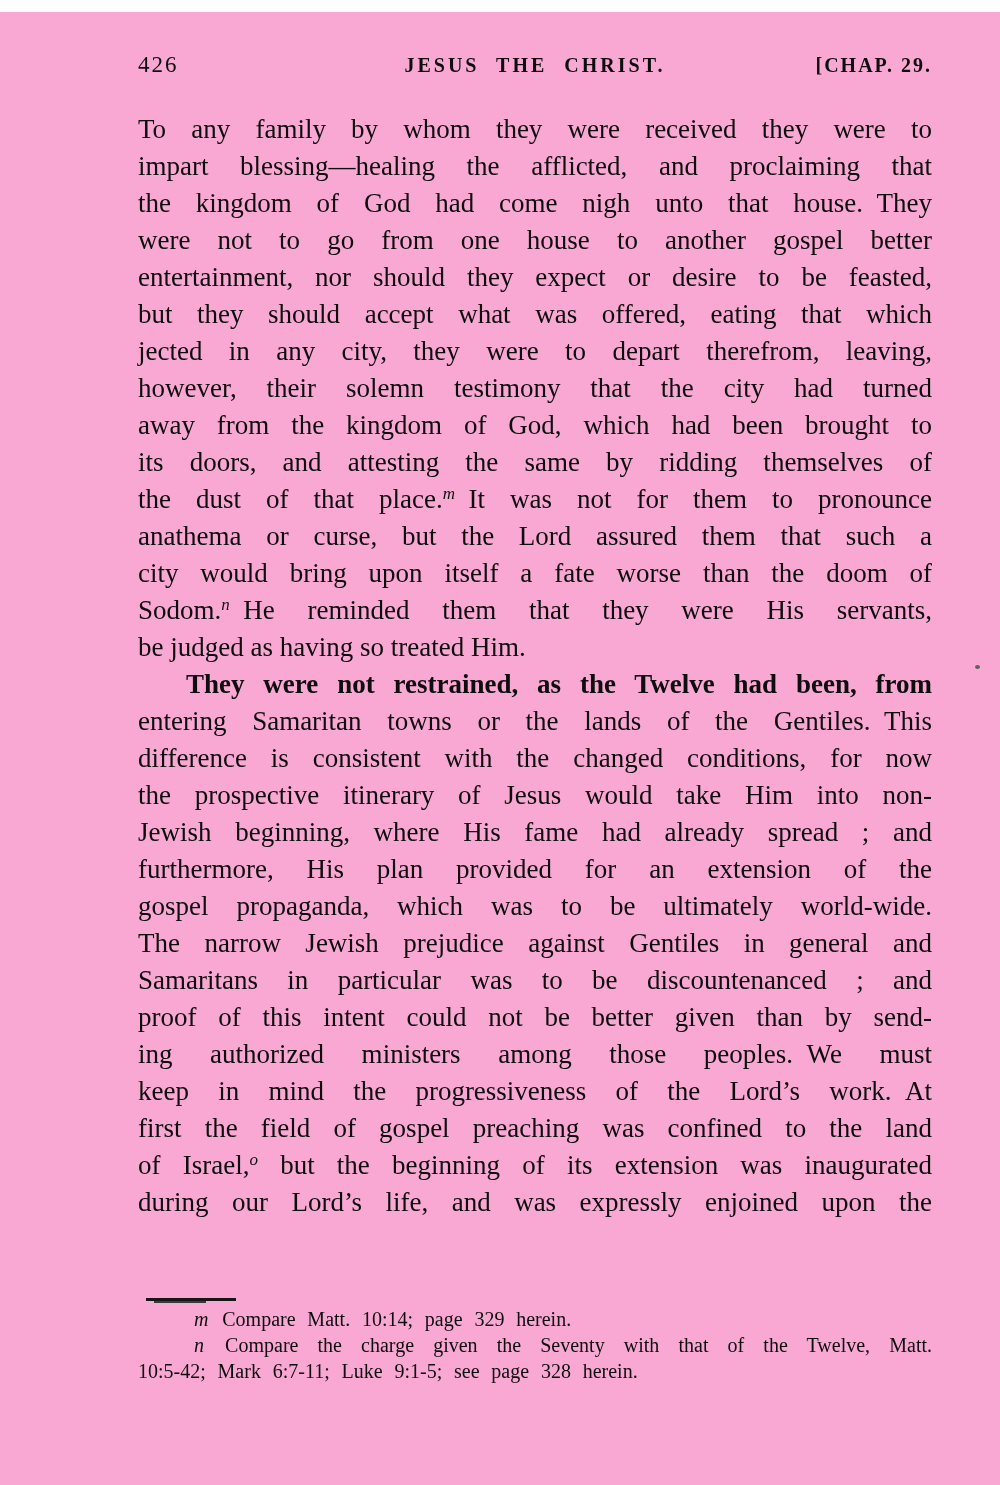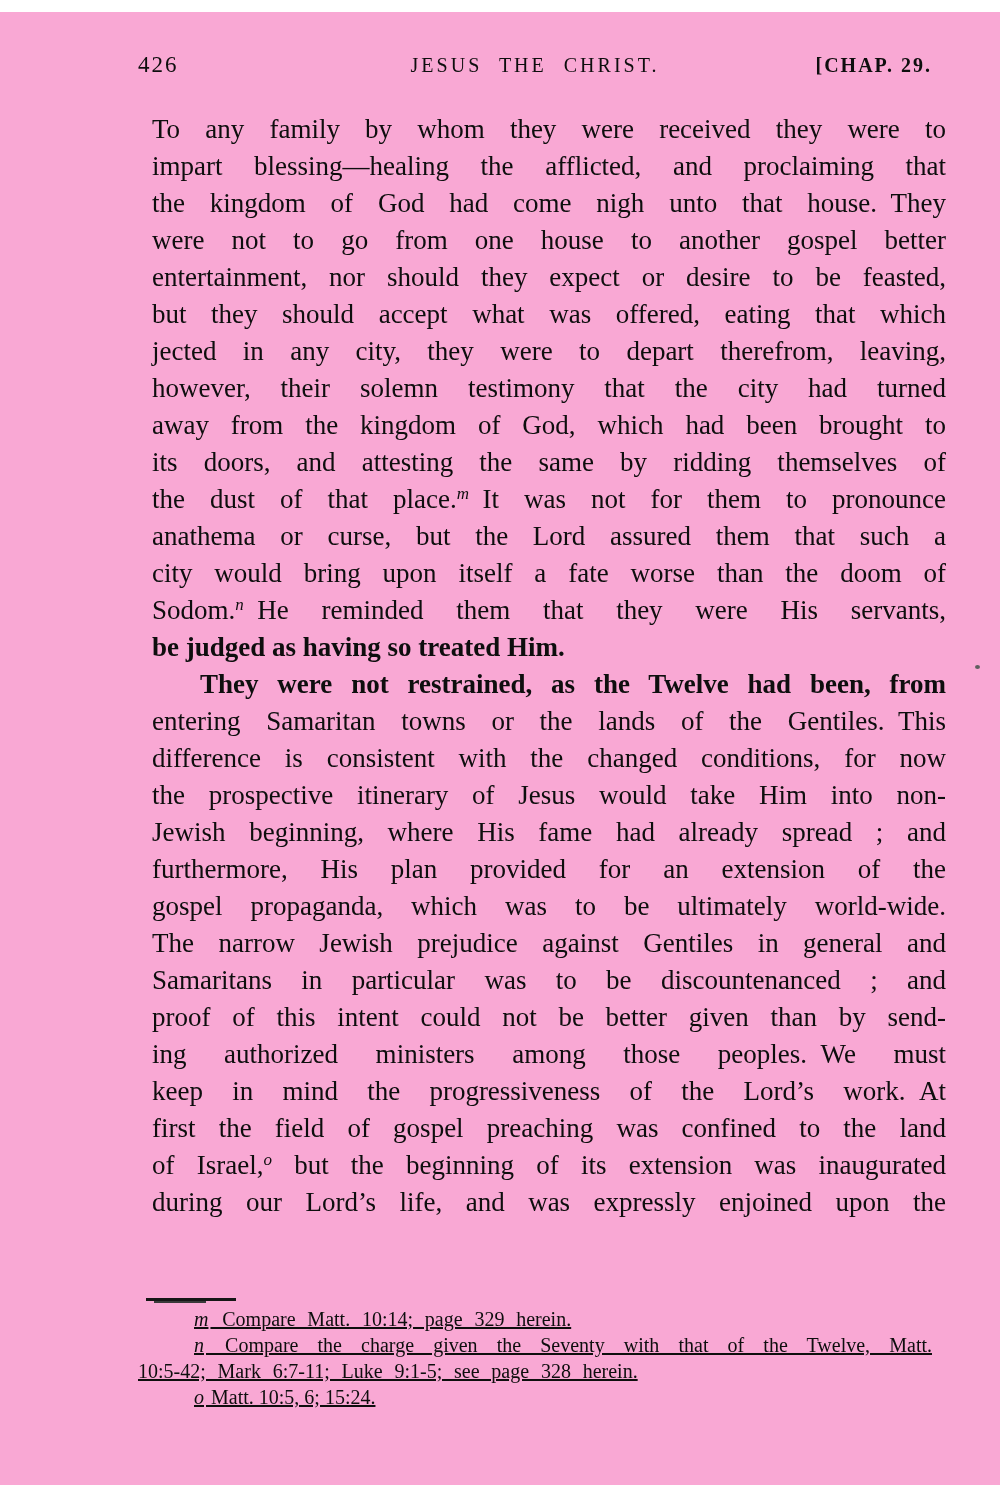--- a/index.html
+++ b/index.html
@@ -29,52 +29,51 @@
   }
   .pageno {
     width: 170px;
     font-size: 23px;
     letter-spacing: 2px;
   }
   .running-title {
     flex: 1;
     text-align: center;
     font-size: 20px;
-    font-weight: normal;
+    font-weight: bold;
     letter-spacing: 3px;
     word-spacing: 9px;
   }
   .chap {
     width: 170px;
     text-align: right;
     font-size: 20px;
     font-weight: bold;
     letter-spacing: 2px;
   }
 
   
   .body-text {
     position: absolute;
-    left: 152px;
+    left: 138px;
     top: 99px;
     width: 794px;
     font-size: 27px;
     line-height: 37px;
   }
   .line {
     text-align: justify;
     text-align-last: justify;
     white-space: normal;
     height: 37px;
     overflow: visible;
   }
   .line.left {
     text-align: right;
     text-align-last: left;
-    font-weight: bold;
   }
   .line.indent {
     text-indent: 48px;
     font-weight: bold;
   }
   .line sup {
     font-style: italic;
     font-size: 17px;
     line-height: 0;
     vertical-align: 9px;
@@ -102,21 +101,20 @@
     position: absolute;
     left: 138px;
     top: 1294px;
     width: 794px;
     font-size: 20px;
     line-height: 26px;
   }
   .fn-line {
     text-align: left;
     text-align-last: left;
-    text-decoration: underline;
   }
   .fn-line.justify {
     text-align: justify;
     text-align-last: justify;
   }
   .fn-line.indent {
     text-indent: 56px;
   }
   .fn-line.wide {
     word-spacing: 0.34em;
@@ -180,18 +178,17 @@
       <div class="line">of Israel,<sup>o</sup> but the beginning of its extension was inaugurated</div>
       <div class="line">during our Lord’s life, and was expressly enjoined upon the</div>
     </div>
 
   <div class="fn-rule"></div>
 
   <div class="footnotes" id="footnotes">
       <div class="fn-line indent wide"><i>m</i> Compare Matt. 10:14; page 329 herein.</div>
       <div class="fn-line indent justify"><i>n</i> Compare the charge given the Seventy with that of the Twelve, Matt.</div>
       <div class="fn-line wide">10:5-42; Mark 6:7-11; Luke 9:1-5; see page 328 herein.</div>
-      <div class="fn-line indent"><i>o</i> Matt. 10:5, 6; 15:24.</div>
     </div>
 
   <div class="speck"></div>
 
 </div>
 
 </body></html>

